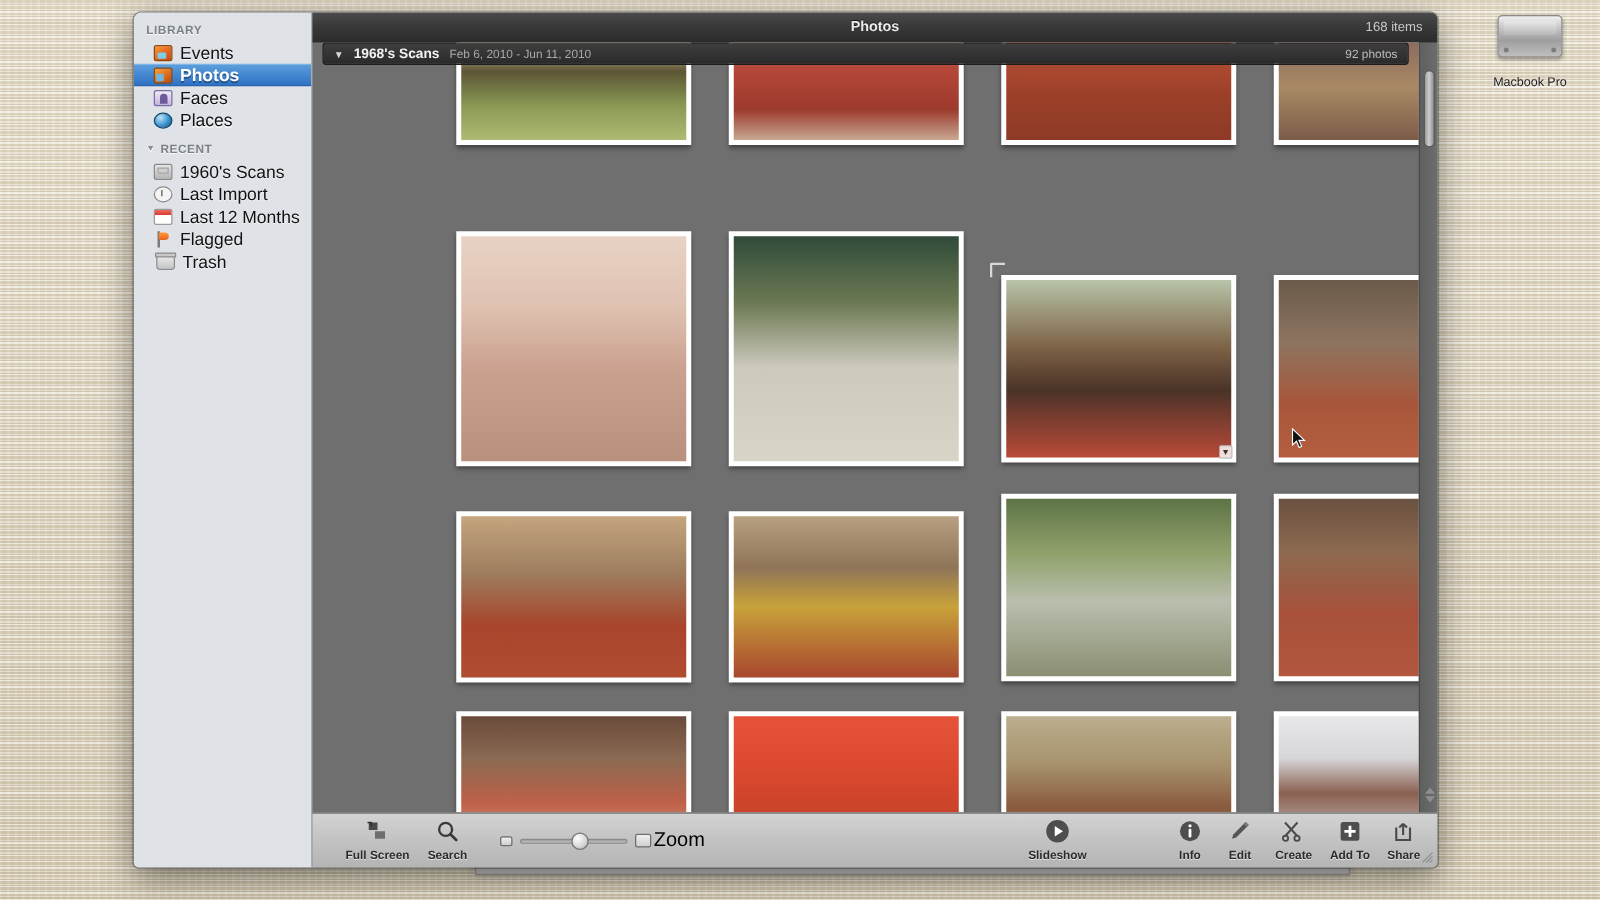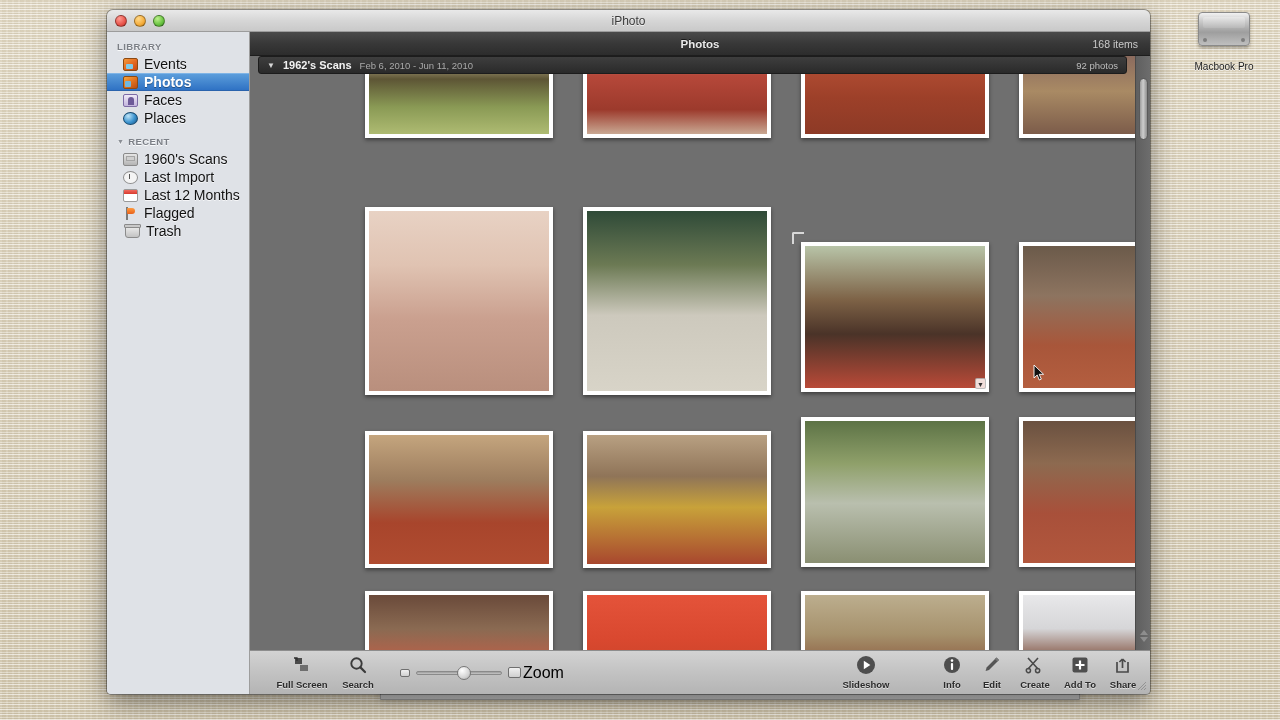--- a/index.html
+++ b/index.html
@@ -249,28 +249,20 @@
 
 <div id="bg-window">
   <div class="bg-status">1 of 2 selected, 37.25 GB available</div>
   <svg class="bg-grip" viewBox="0 0 12 12">
     <path d="M11 3 L3 11 M11 6 L6 11 M11 9 L9 11" stroke="#7a7a7a" stroke-width="1"></path>
   </svg>
 </div>
 
 <div id="iphoto">
 
-  <div class="titlebar">
-    <div class="traffic">
-      <span class="tl red"></span>
-      <span class="tl amber"></span>
-      <span class="tl green"></span>
-    </div>
-    <div class="win-title">iPhoto</div>
-  </div>
 
   <div class="body-row">
 
     <div class="sidebar">
 
       <div class="sb-header">
         <span>LIBRARY</span>
       </div>
       <div class="sb-item">
         <span class="sbi ico-photo"></span>
@@ -320,21 +312,21 @@
       <div class="photos-header">
         <div class="ph-title">Photos</div>
         <div class="ph-count">168 items</div>
       </div>
 
       <div class="grid-scroll">
         <div class="grid-inner" id="grid">
 
           <div class="event-bar">
             <span class="ev-tri">▼</span>
-            <span class="ev-name">1962's Scans</span>
+            <span class="ev-name">1968's Scans</span>
             <span class="ev-dates">Feb 6, 2010 - Jun 11, 2010</span>
             <span class="ev-count">92 photos</span>
           </div>
 
           <svg class="cursor" style="left:783px;top:308px" viewBox="0 0 12 18">
             <path d="M1 1 L1 14 L4.2 11 L6.3 16 L8.3 15.1 L6.2 10.3 L10.6 10.3 Z" fill="#111" stroke="#fff" stroke-width="0.9"></path>
           </svg>
         <div class="thumb" title="vintage swing set on lawn" style="left: 115px; top: -48px; width: 188px; height: 130px;">
               <div class="pic" style="background: linear-gradient(rgb(228, 220, 190) 0%, rgb(207, 196, 158) 38%, rgb(93, 85, 53) 55%, rgb(138, 154, 85) 78%, rgb(174, 187, 114) 100%);"></div>
             </div>
@@ -423,21 +415,21 @@
           <div class="zoom-row">
             <span class="zoom-small"></span>
             <span class="slider-track">
               <span class="slider-thumb" id="zoom-thumb" style="left: 40.3px;"></span>
             </span>
             <span class="zoom-large"></span>
           </div>
           <span class="tb-lbl">Zoom</span>
         </div>
 
-        <div class="tb-btn" style="position:absolute;left:588px">
+        <div class="tb-btn" style="position:absolute;left:568px">
           <span class="tb-icon">
             <svg width="20" height="20" viewBox="0 0 20 20">
               <circle cx="10" cy="10" r="9" fill="#4e4e4e"></circle>
               <path d="M7.8 5.8 L14.4 10 L7.8 14.2 Z" fill="#fff"></path>
             </svg>
           </span>
           <span class="tb-lbl">Slideshow</span>
         </div>
 
         <div class="tb-right">

